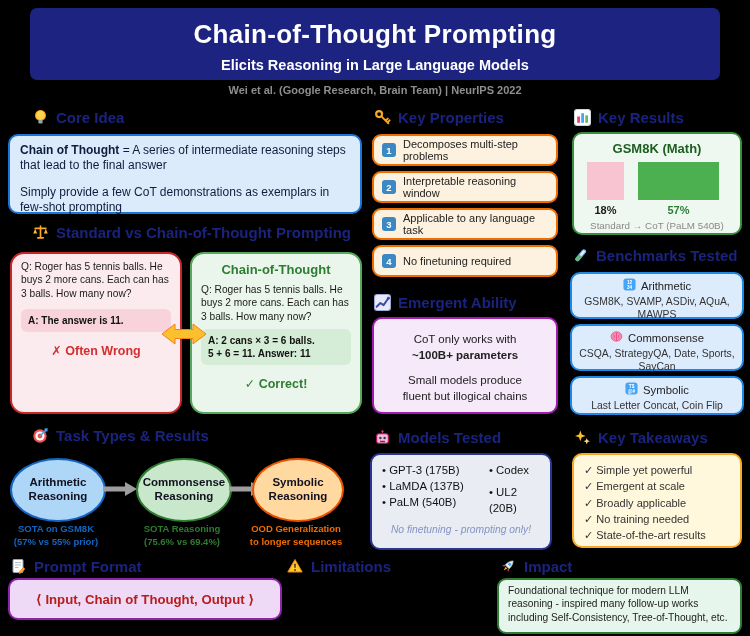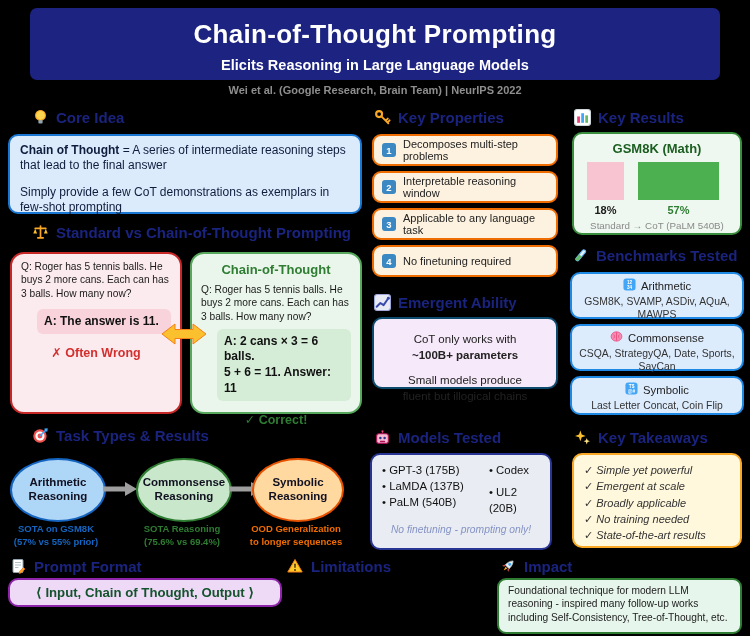--- a/index.html
+++ b/index.html
@@ -35,29 +35,29 @@
   .results-caption{font-size:9.8px;color:#8a8a8a;margin-top:2px;}
   
   .std-card{left:10px;top:252px;width:172px;height:162px;background:#fcebee;border:2px solid #c62828;
     border-radius:14px;padding:6px 9px;}
   .cot-card{left:190px;top:252px;width:172px;height:162px;background:#eaf6eb;border:2px solid #57a85c;
     border-radius:14px;padding:6px 9px;}
   .card-title{text-align:center;font-size:13px;font-weight:bold;margin:2px 0 6px;}
   .std-card .card-title{color:#c62828;}
   .cot-card .card-title{color:#2e7d32;}
   .card-q{font-size:10.2px;color:#1a1a1a;line-height:1.3;}
-  .ans-box{margin-top:9px;border-radius:6px;padding:5px 7px;font-size:12px;font-weight:bold;line-height:1.3;margin-left:16px;}
+  .ans-box{margin-top:9px;border-radius:6px;padding:5px 7px;font-size:10px;font-weight:bold;line-height:1.3;}
   .std-card .ans-box{background:#f9d3dc;}
   .cot-card .ans-box{background:#d5ecd6;margin-top:6px;}
   .verdict{text-align:center;font-size:12.5px;font-weight:bold;margin-top:11px;}
   .std-card .verdict{color:#d32f2f;}
   .cot-card .verdict{color:#2e7d32;}
   .dbl-arrow{position:absolute;left:161px;top:320px;z-index:5;}
   
-  .emergent-box{left:372px;top:317px;width:186px;height:72px;background:#f6e9f9;border:2px solid #0c4a6e;
+  .emergent-box{left:372px;top:317px;width:186px;height:97px;background:#f6e9f9;border:2px solid #a21caf;
     text-align:center;font-size:11.5px;color:#222;padding-top:13px;line-height:1.35;}
   
   .bench-box{left:570px;width:174px;background:#ddecfd;border:2px solid #1e88e5;text-align:center;
     padding-top:4px;font-size:10.4px;color:#333;line-height:1.3;}
   .bench-name{font-size:11.3px;color:#222;display:flex;align-items:center;justify-content:center;gap:5px;}
   
   .ellipse{position:absolute;top:458px;height:60px;border-radius:50%;display:flex;flex-direction:column;
     align-items:center;justify-content:center;font-size:11.5px;font-weight:bold;color:#101020;line-height:1.2;}
   .gray-arrow{position:absolute;top:481px;}
   .node-caption{position:absolute;top:523px;width:104px;text-align:center;font-size:9.5px;
@@ -67,24 +67,24 @@
     padding:8px 10px 0;}
   .models-cols{display:flex;gap:24px;}
   .mcol1{width:96px;}
   .mitem{font-size:11.4px;color:#111;line-height:1.4;}
   .mitem::before{content:"• ";}
   .mcol2 .mitem + .mitem{margin-top:6px;}
   .models-caption{text-align:center;font-style:italic;color:#8492c4;font-size:10.3px;margin-top:7px;}
   
   .take-box{left:572px;top:453px;width:170px;height:95px;background:#fff8dd;border:2px solid #f9a825;
     padding:7px 10px;font-size:11px;color:#333;}
-  .take-item{line-height:1.48;font-style:italic;}
-  
-  .pf-box{left:8px;top:578px;width:274px;height:29px;background:#eedaf6;border:2px solid #8e24aa;
-    display:flex;align-items:center;justify-content:center;font-size:13.2px;font-weight:bold;color:#14532d;}
+  .take-item{line-height:1.48;}
+  
+  .pf-box{left:8px;top:578px;width:274px;height:42px;background:#eedaf6;border:2px solid #8e24aa;
+    display:flex;align-items:center;justify-content:center;font-size:13.2px;font-weight:bold;color:#b91c1c;}
   .lim-box{left:285px;top:578px;width:206px;height:54px;background:#fdeded;border:2px solid #c62828;
     border-radius:9px;padding:5px 9px;font-size:10.4px;color:#222;line-height:1.42;}
   .lim-item::before{content:"• ";}
   .impact-box{left:497px;top:578px;width:245px;height:56px;background:#e7f6ec;border:2px solid #2e7d32;
     border-radius:9px;padding:4px 9px;font-size:10.2px;color:#222;line-height:1.3;}
 </style>
 </head>
 <body>
 
 <div class="poster">

